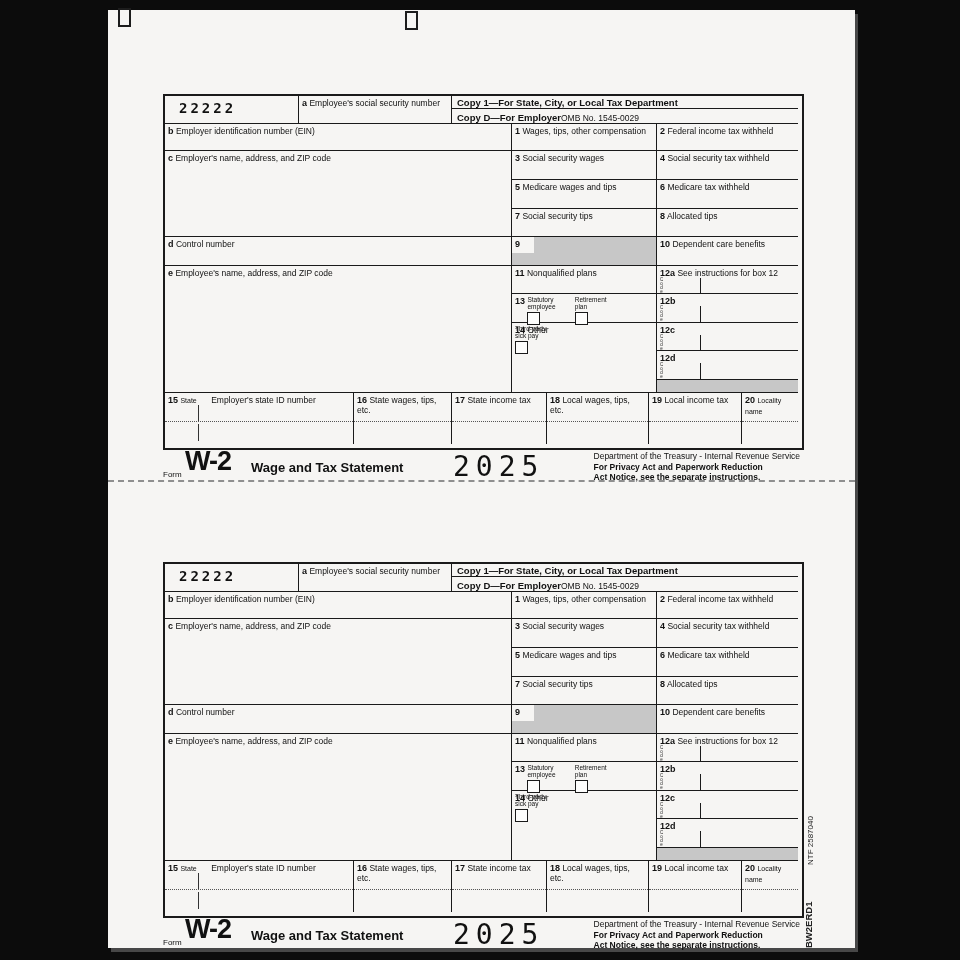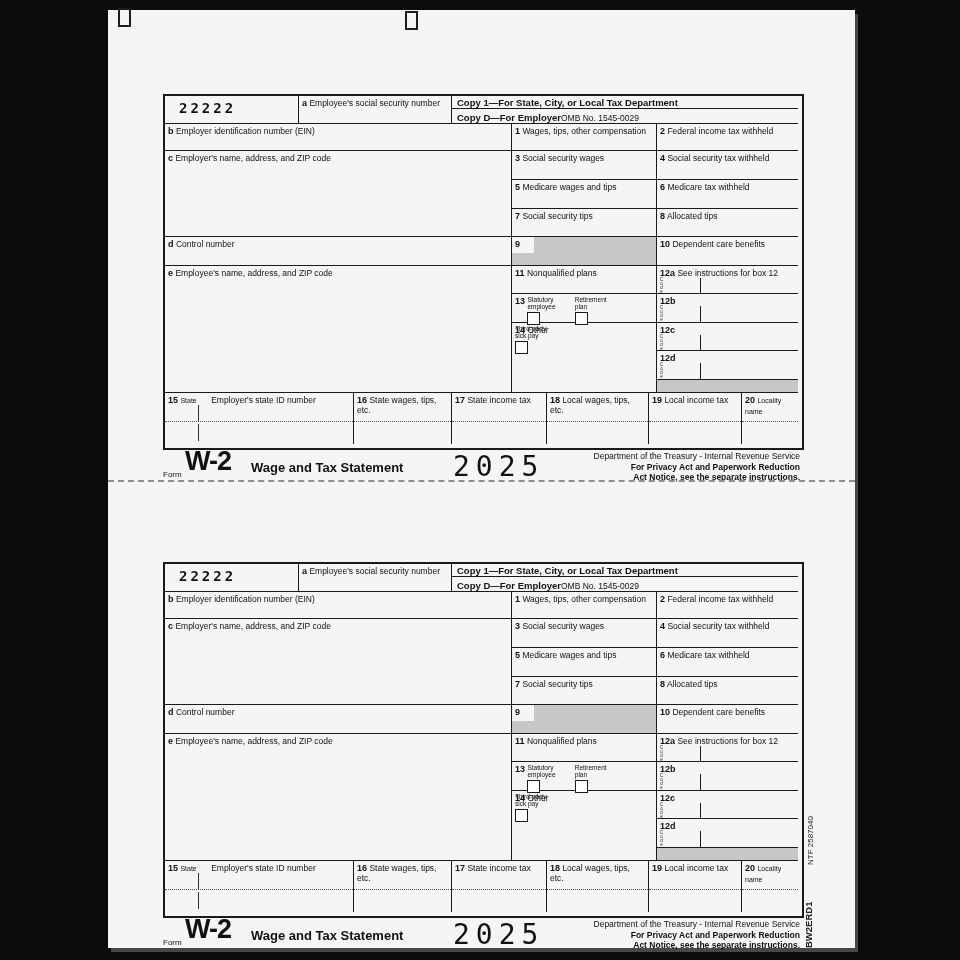--- a/index.html
+++ b/index.html
@@ -48,21 +48,21 @@
   .dash-row{position:absolute;left:0;right:0;top:28px;border-top:1.5px dotted #555;}
   .state-tick{position:absolute;width:1px;background:#333;left:33px;}
   .t1{top:12px;height:16px;}
   .t2{top:31px;height:17px;}
   
   .f-form{position:absolute;left:0;top:376px;font-size:8px;}
   .f-w2{position:absolute;left:22px;top:352px;font-size:27px;font-weight:bold;letter-spacing:-1px;}
   .f-title{position:absolute;left:88px;top:366px;font-size:13px;font-weight:bold;}
   .f-year{position:absolute;left:290px;top:356px;font-family:"DejaVu Sans Mono", monospace;
           font-size:28px;font-weight:normal;letter-spacing:6px;}
-  .f-dept{position:absolute;right:0;top:357px;text-align:right;font-size:8.5px;line-height:10.5px;}
+  .f-dept{position:absolute;right:0;top:357px;font-size:8.5px;line-height:10.5px;}
   .f-dept .bold{font-weight:bold;}
   
   .side-text{position:absolute;writing-mode:vertical-rl;transform:rotate(180deg);color:#222;}
   .side-upper{left:698px;top:773px;height:82px;font-size:8px;}
   .side-lower{left:695px;top:850px;height:88px;font-size:9.5px;font-weight:bold;}
 </style>
 </head>
 <body>
 
 <div class="paper">

